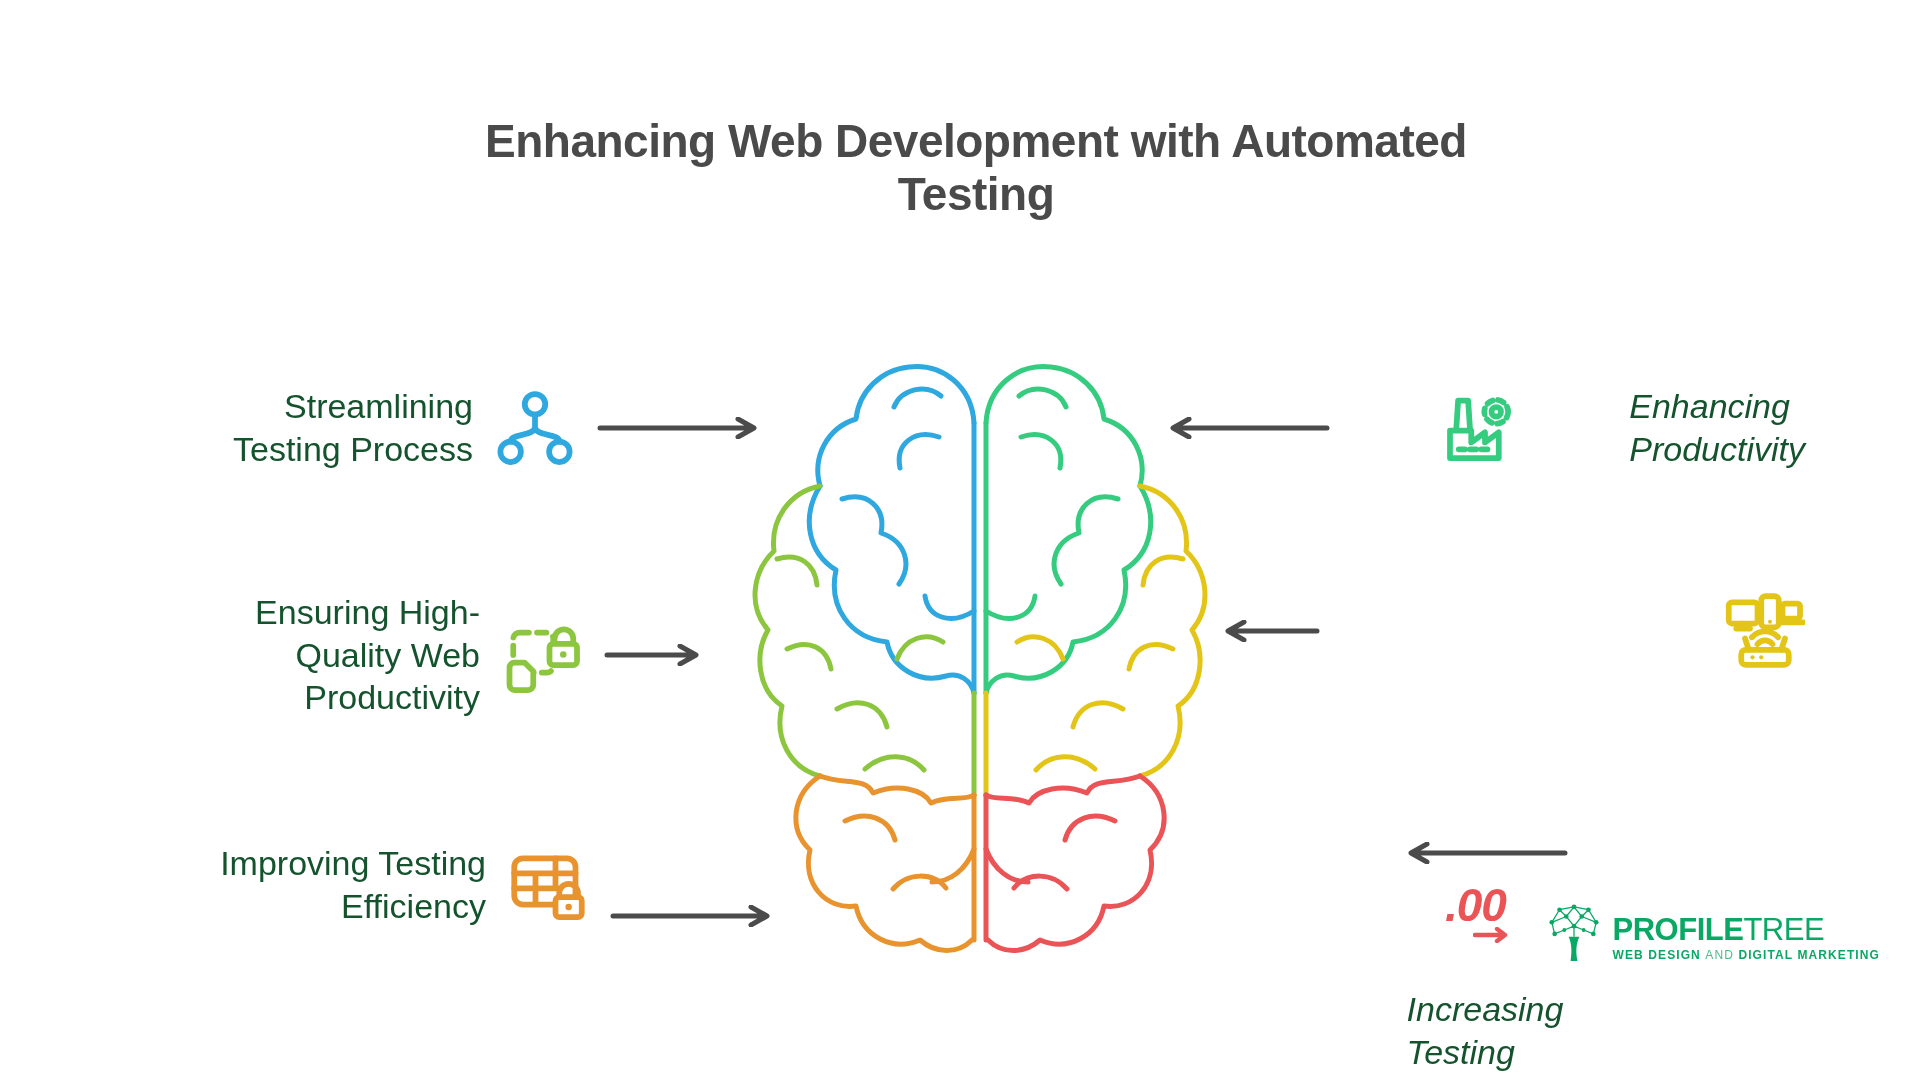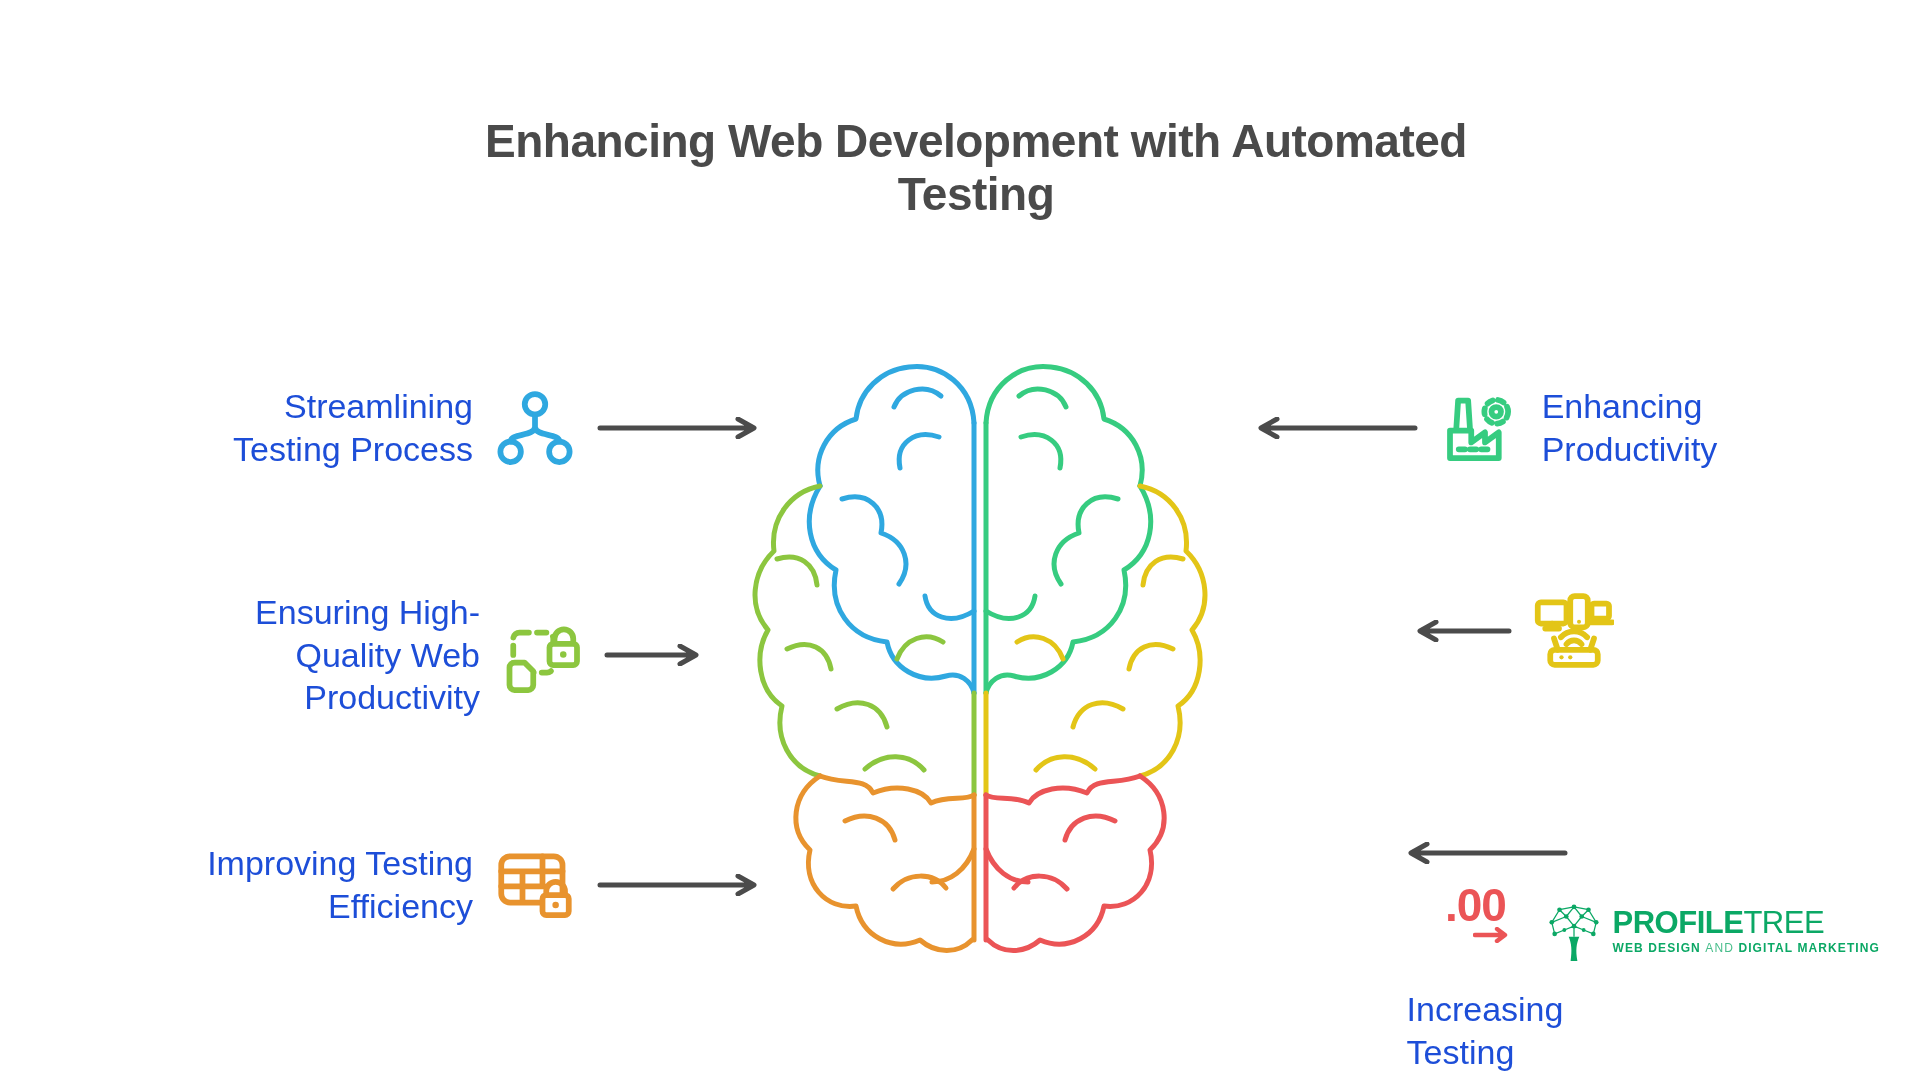--- a/index.html
+++ b/index.html
@@ -7,43 +7,43 @@
     width:1920px;height:1080px;background:#ffffff;position:relative;overflow:hidden;
     font-family:"Liberation Sans", sans-serif;color:#4b4b4b;
   }
   .page-title{
     position:absolute;top:84px;left:16px;width:100%;
     text-align:center;font-size:46px;font-weight:700;line-height:1.16;
     letter-spacing:-0.5px;color:#4a4a4a;white-space:pre-line;
   }
   .row{position:absolute;display:flex;align-items:center;gap:22px;}
   .row-left{justify-content:flex-end;}
-  .row-right{justify-content:center;}
+  .row-right{justify-content:space-between;font-style:italic;}
   #row-l1{top:385px;left:147px;width:615px;}
   #row-l2{top:591px;left:147px;width:557px;}
-  #row-l3{top:842px;left:147px;width:615px;}
+  #row-l3{top:842px;left:160px;width:615px;align-items:flex-end;}
   #row-r1{top:385px;left:1165px;width:640px;}
   #row-r2{top:591px;left:1220px;width:585px;}
   #row-r3{top:842px;left:1165px;width:640px;flex-direction:column;}
   .item-label{
-    font-size:34px;line-height:1.25;color:#1d4ed8;white-space:pre-line;
+    font-size:34px;line-height:1.25;color:#14532d;white-space:pre-line;
   }
   .row-left .item-label{text-align:right;}
   .row-right .item-label{text-align:left;}
   .icon-box{width:80px;height:80px;flex:0 0 80px;display:flex;align-items:center;justify-content:center;}
   .icon-box svg{width:80px;height:80px;fill:none;stroke:currentColor;stroke-width:4.6;stroke-linecap:round;stroke-linejoin:round;}
   .arrow svg{display:block;fill:none;stroke:#4b4b4b;stroke-width:5;stroke-linecap:round;stroke-linejoin:round;}
   .brain{position:absolute;left:745px;top:349px;width:470px;height:620px;}
   .brain path, .brain use{fill:none;stroke-width:5;stroke-linecap:round;stroke-linejoin:round;}
   
   .acc-icon{color:#eb5456;display:flex;flex-direction:column;align-items:flex-start;width:80px;flex:0 0 80px;}
   .acc-num{font-size:46px;font-weight:600;line-height:0.85;letter-spacing:-1px;}
   .acc-icon svg{margin-left:28px;margin-top:2px;fill:none;stroke:#eb5456;stroke-width:4.4;stroke-linecap:round;stroke-linejoin:round;}
   
-  .logo{position:absolute;right:40px;top:900px;display:flex;align-items:center;gap:10px;}
+  .logo{position:absolute;right:40px;top:900px;display:flex;align-items:flex-end;gap:10px;}
   .logo-tree{width:58px;height:62px;color:#0ba865;}
   .logo-brand{font-size:31px;font-weight:800;color:#0ba865;letter-spacing:-0.5px;line-height:1;}
   .logo-brand .lt{font-weight:400;}
   .logo-tagline{font-size:12px;color:#0ba865;letter-spacing:1.1px;margin-top:3px;font-weight:700;}
   .logo-tagline .a{font-weight:400;opacity:0.75;}
 </style>
 </head>
 <body>
 
 <h1 class="page-title">Enhancing Web Development with Automated

